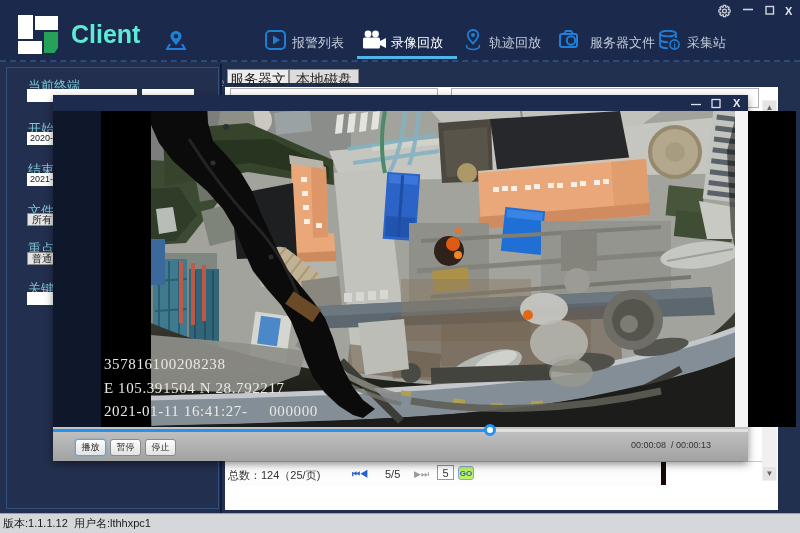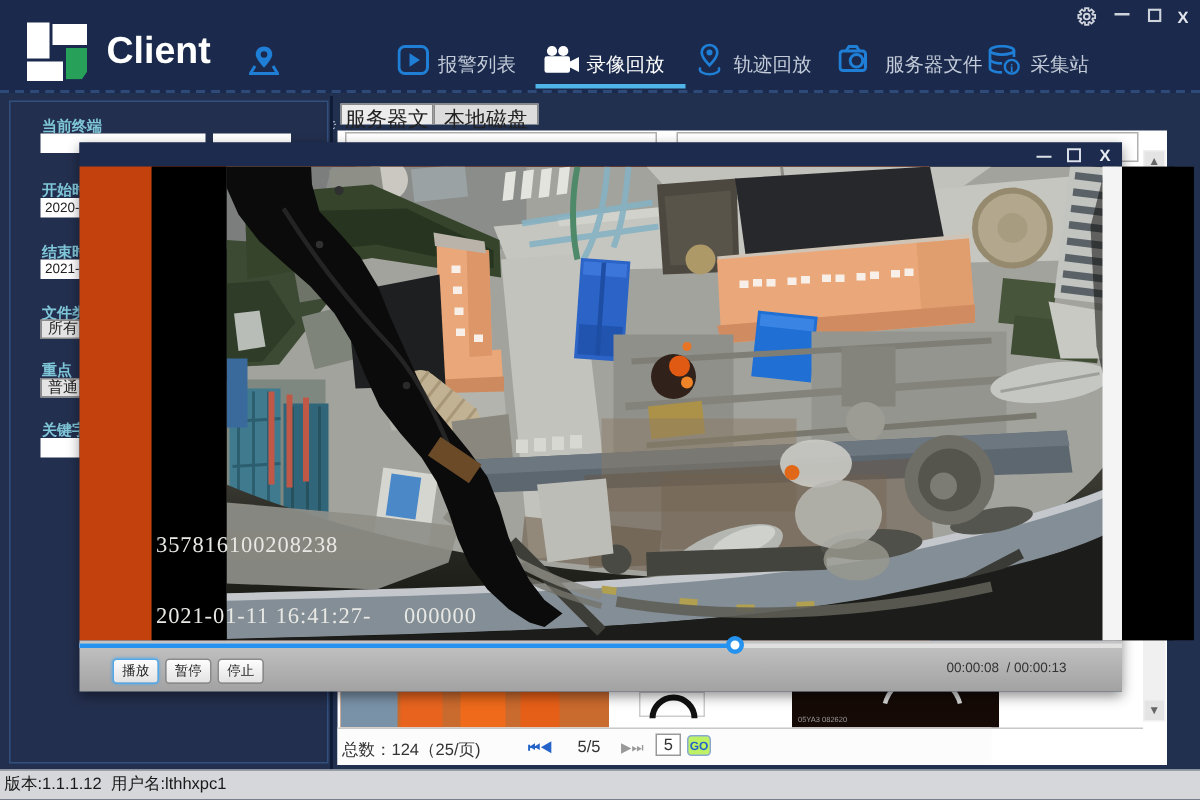--- a/index.html
+++ b/index.html
@@ -2,44 +2,44 @@
 <html><head>
 <meta charset="utf-8">
 <style>
 * { margin:0; padding:0; box-sizing:border-box; }
 html,body { width:800px; height:533px; overflow:hidden; background:#22304f; font-family:"Liberation Sans",sans-serif; }
 .abs { position:absolute; }
 
 #topbar { position:absolute; left:0; top:0; width:800px; height:62px; background:#1b2a4c; border-bottom:2px dashed #2e4a78; }
 #logo { position:absolute; left:18px; top:15px; width:42px; height:39px; }
 #logo .sq { position:absolute; background:#fff; }
-#clientTxt { position:absolute; left:71px; top:20px; color:#ffffff; font-size:25px; font-weight:bold; letter-spacing:0px; }
+#clientTxt { position:absolute; left:71px; top:20px; color:#5eead4; font-size:25px; font-weight:bold; letter-spacing:0px; }
 .menuitem { position:absolute; top:30px; height:22px; color:#c3cbd8; font-size:13px; }
 .menuitem .lbl { position:absolute; top:4px; white-space:nowrap; }
 .menuitem.active { color:#fff; }
 #mi3under { position:absolute; left:357px; top:56px; width:100px; height:3px; background:#4fb4e8; }
 #winctl { position:absolute; right:8px; top:4px; color:#d6dae2; }
 
 #sidebar { position:absolute; left:0; top:64px; width:222px; height:449px; background:#232f4e; border-right:2px solid #101d38; }
 #sidebar .inner { position:absolute; left:6px; top:3px; width:213px; height:442px; border:1px solid #31507e; }
-.sb-label { position:absolute; left:28px; color:#7fc6d8; font-size:10px;font-weight:bold; }
+.sb-label { position:absolute; left:28px; color:#7fc6d8; font-size:13px; }
 .sb-input { position:absolute; left:27px; width:110px; height:13px; background:#fff; font-size:10px; color:#222; line-height:13px; padding-left:3px; }
 .sb-drop  { position:absolute; left:27px; width:78px; height:13px; background:#e4e4e4; border:1px solid #8a8a8a; font-size:10px; color:#222; line-height:12px; padding-left:4px; }
 
 #main { position:absolute; left:224px; top:64px; width:576px; height:449px; background:#22304f; }
 .tab { position:absolute; top:5px; height:14px; font-size:14px; color:#222; text-align:center; line-height:18px; border:1px solid #8a8a8a; border-bottom:none; }
 #panel { position:absolute; left:1px; top:23px; width:553px; height:423px; background:#fff; }
 #scrollbar { position:absolute; left:538px; top:36px; width:15px; height:381px; background:#f0f0f0; }
-#pagebar { position:absolute; left:1px; top:421px; width:436px; height:25px; background:#fcfcfc; font-size:11px; color:#333;padding-left:19px; }
+#pagebar { position:absolute; left:1px; top:397px; width:436px; height:25px; background:#fcfcfc; font-size:11px; color:#333;padding-left:19px; }
 
 #statusbar { position:absolute; left:0; top:513px; width:800px; height:20px; background:#d6d7db; border-top:1px solid #9aa0a8; color:#1a1a1a; font-size:11px; line-height:19px; padding-left:3px; }
 
 #popup { position:absolute; left:53px; top:95px; width:695px; height:366px; background:#1d2b4e; box-shadow:0 3px 8px rgba(0,0,0,0.45); }
 #ptitle { position:absolute; left:0; top:0; width:695px; height:16px; background:#1d2b4e; }
-#pvideo { position:absolute; left:0; top:16px; width:567px; height:316px; background:#c2410c;padding-left:48px; }
+#pvideo { position:absolute; left:0; top:16px; width:567px; height:316px; background:#0f172a;padding-left:48px; }
 #pwhitebar { position:absolute; left:682px; top:16px; width:13px; height:316px; background:#f4f4f4; }
 #pctrl { position:absolute; left:0; top:332px; width:695px; height:34px; background:linear-gradient(#c4c4c4,#a2a2a2); }
 .pbtn { position:absolute; top:12px; width:31px; height:17px; background:linear-gradient(#fdfdfd,#e3e3e3); border:1px solid #8a8a8a; border-radius:3px; font-size:9px; color:#222; text-align:center; line-height:15px; }
 #ptime { position:absolute; right:37px; top:13px; font-size:9px; color:#333; }
 .ovl { position:absolute; color:#e8e8e4; font-family:"Liberation Serif",serif; font-size:15px; letter-spacing:0.6px; white-space:nowrap; }
 </style>
 </head>
 <body>
 
 <div id="topbar">
@@ -426,20 +426,21 @@
           <circle cx="125" cy="16" r="3" fill="#303030"></circle>
           <circle cx="112" cy="52" r="2.5" fill="#303030"></circle>
           <circle cx="170" cy="146" r="2.5" fill="#2a2a2a"></circle>
         </g>
       </g>
 
       <rect x="0" y="0" width="50" height="316" fill="#000"></rect>
       <rect x="644" y="0" width="38" height="316" fill="#000"></rect>
     </svg>
     <div class="ovl" style="left:51px;top:245px;">357816100208238</div>
+    <div class="ovl" style="left:51px;top:269px;">E 105.391504 N 28.792217</div>
     <div class="ovl" style="left:51px;top:292px;">2021-01-11 16:41:27-&nbsp;&nbsp;&nbsp;&nbsp;&nbsp;000000</div>
   </div>
   <div id="pwhitebar"></div>
   <div id="pctrl">
     <div class="abs" style="left:0;top:2px;width:695px;height:3px;background:#e0e0e0;"></div>
     <div class="abs" style="left:0;top:2px;width:437px;height:3px;background:#2492ee;"></div>
     <div class="abs" style="left:431px;top:-3px;width:12px;height:12px;border-radius:50%;background:#fff;border:3.5px solid #2492ee;"></div>
     <div class="pbtn" style="left:22px;border:1px solid #52a8e8;box-shadow:0 0 2px #52a8e8;">播放</div>
     <div class="pbtn" style="left:57px;">暂停</div>
     <div class="pbtn" style="left:92px;">停止</div>

